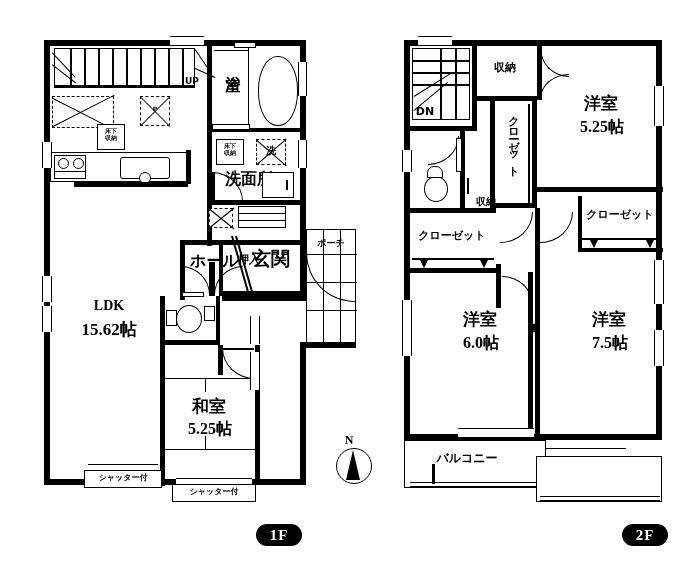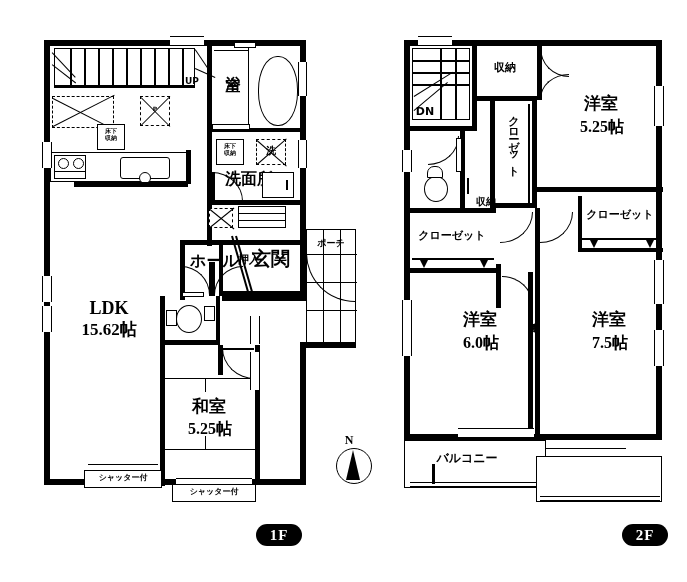--- a/index.html
+++ b/index.html
@@ -138,21 +138,21 @@
     <div class="rect" style="left:50px;top:152px;width:138px;height:30px;"></div>
     <div class="rect" style="left:54px;top:155px;width:32px;height:24px;"></div>
     <div class="thin" style="left:54px;top:171px;width:32px;height:1.2px;"></div>
     <div class="oval" style="left:58px;top:158px;width:9px;height:9px;"></div>
     <div class="oval" style="left:73px;top:158px;width:9px;height:9px;"></div>
     <div class="rect" style="left:120px;top:157px;width:50px;height:22px;border-radius:3px;"></div>
     <div class="oval" style="left:139px;top:172px;width:10px;height:10px;"></div>
     <div class="wall" style="left:186px;top:150px;width:5px;height:34px;"></div>
     <div class="wall" style="left:74px;top:182px;width:114px;height:5px;"></div>
 
-    <div class="lbl rmname serif" style="left:66px;top:298px;width:86px;font-size:18px;">LDK</div>
+    <div class="lbl rmname serif" style="left:66px;top:298px;width:86px;font-size:14px;">LDK</div>
     <div class="lbl rmsize" style="left:58px;top:320px;width:102px;font-size:17px;">15.62帖</div>
 
     <div class="lbl rmname vert" style="left:224px;top:64px;width:16px;">浴室</div>
     <div class="oval" style="left:258px;top:56px;width:38px;height:68px;border-radius:48% 48% 48% 48%;"></div>
     <div class="thin" style="left:248px;top:48px;width:1.4px;height:78px;"></div>
     <div class="thin" style="left:214px;top:50px;width:34px;height:1.4px;"></div>
     <div class="rect" style="left:234px;top:42px;width:22px;height:6px;"></div>
     <div class="sashv" style="left:298px;top:62px;width:7px;height:34px;"></div>
     <div class="rect" style="left:212px;top:124px;width:38px;height:6px;"></div>
 

